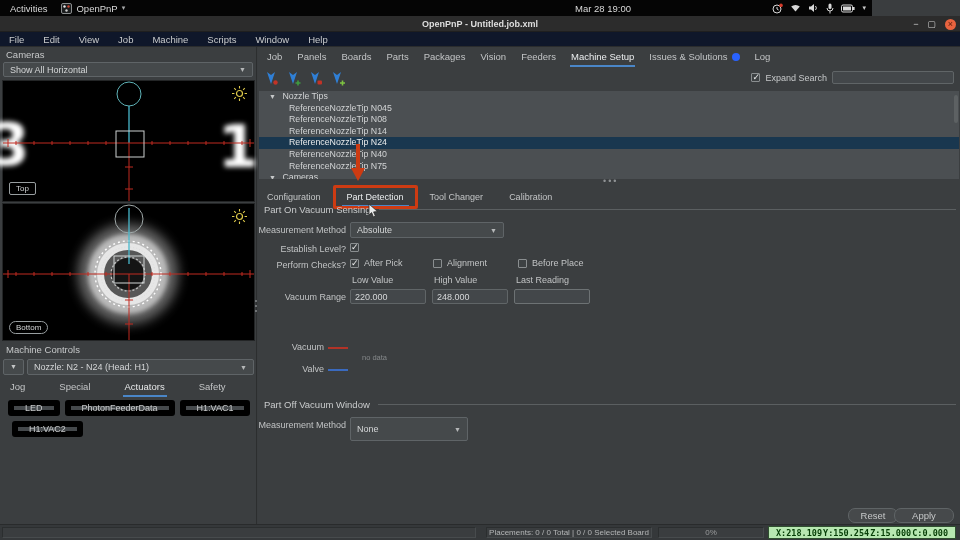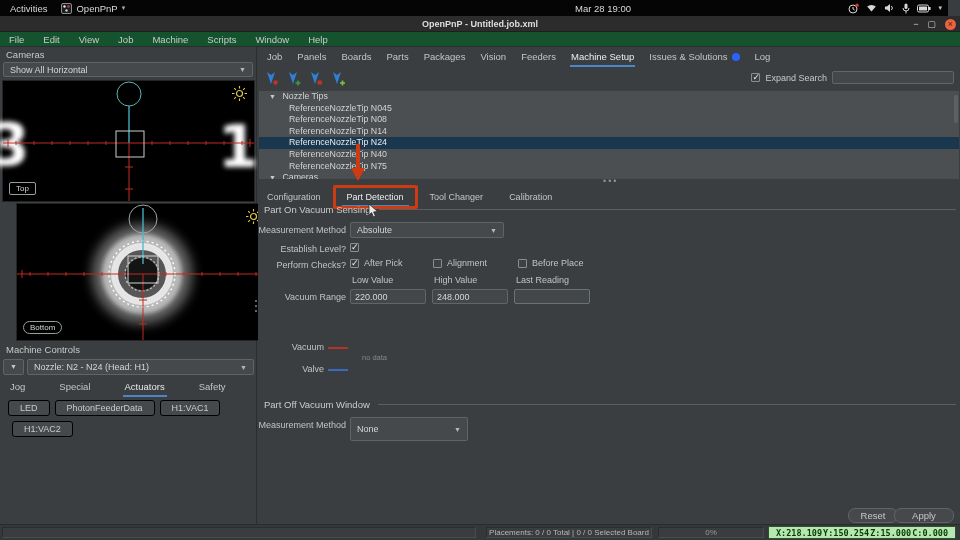--- a/index.html
+++ b/index.html
@@ -1,40 +1,40 @@
 <!DOCTYPE html>
 <html><head>
 <meta charset="utf-8">
 <style>
   * { margin:0; padding:0; box-sizing:border-box; }
   html,body { width:960px; height:540px; overflow:hidden; background:#3a3d3f;
               font-family:"Liberation Sans", sans-serif; }
   body { position:relative; color:#c7c9ca; }
 
   
-  #sysbar { position:absolute; left:0; top:0; width:948px; height:16px; background:#050505;
+  #sysbar { position:absolute; left:0; top:0; width:872px; height:16px; background:#050505;
             display:flex; align-items:center; font-size:9.5px; color:#d9d9d9; }
   .sys-left { display:flex; align-items:center; gap:14px; padding-left:10px; }
   .appmenu { display:flex; align-items:center; gap:4px; }
   .sys-clock { position:absolute; left:575px; top:0; height:16px; display:flex; align-items:center; }
   .sys-right { position:absolute; right:6px; top:0; height:16px; display:flex; align-items:center; gap:7px; }
   .sys-right svg { display:block; }
 
   
   #titlebar { position:absolute; left:0; top:16px; width:960px; height:16px; background:#2c2c2c;
               border-bottom:1px solid #1f1f1f; }
   #titlebar .wtitle { position:absolute; left:0; right:0; top:0; height:16px; text-align:center;
               font-size:9px; font-weight:bold; color:#dedede; line-height:16px; }
   .win-controls { position:absolute; right:4px; top:1px; display:flex; align-items:center; gap:9px; height:14px; }
   .win-btn { font-size:9px; color:#cfcfcf; line-height:13px; }
   .win-close { width:11px; height:11px; border-radius:50%; background:#e8633f; color:#5a1d0b;
                font-size:9px; line-height:10px; text-align:center; }
 
   
-  #menubar { position:absolute; left:0; top:32px; width:960px; height:15px; background:#14532d;
+  #menubar { position:absolute; left:0; top:32px; width:960px; height:15px; background:#0f172a;
              display:flex; align-items:center; gap:19px; padding-left:9px; font-size:9.5px; color:#c9cbcc;
              border-bottom:1px solid #2a2c2d; }
 
   
   #left-panel { position:absolute; left:0; top:47px; width:257px; bottom:16px; background:#3b3e40;
                 border-right:1px solid #2c2e2f; }
   #right-panel { position:absolute; left:258px; top:47px; right:0; bottom:16px; background:#3b3e40; }
   .panel-title { font-size:9.5px; color:#c6c8c9; }
 
   .combo { position:absolute; background:#45494b; border:1px solid #5f6467; border-radius:2px;
@@ -49,21 +49,21 @@
   .cam-digit { position:absolute; font-size:58px; font-weight:bold; color:#ffffff; filter:blur(2.5px);
                font-family:"DejaVu Sans", sans-serif; }
   .sun { position:absolute; right:6px; top:4px; }
 
   
   .mc-dd-btn { position:absolute; width:21px; height:16px; background:#45494b; border:1px solid #5f6467;
                border-radius:2px; font-size:7px; color:#c4c6c7; text-align:center; line-height:14px; }
   .tabs { display:flex; align-items:flex-end; gap:22px; font-size:9.5px; color:#c3c5c6; }
   .tabs .tab { padding:2px 2px 3px 2px; border-bottom:2px solid transparent; }
   .tabs .tab.active { color:#e6e8e9; border-bottom-color:#4a86c8; }
-  .mc-btn { background:#45494c; border:1px solid #000000; border-radius:3px; color:#c9cbcc;
+  .mc-btn { background:#45494c; border:6px solid #000000; border-radius:3px; color:#c9cbcc;
             font-size:9px; height:16px; padding:0 11px; display:inline-flex; align-items:center; }
 
   
   #main-tabs { position:absolute; left:0; top:2px; right:0; height:18px; display:flex;
                align-items:flex-end; gap:13px; padding-left:8px; font-size:9.5px; color:#c3c5c6; }
   #main-tabs .tab { padding:2px 1px 3px 1px; border-bottom:2px solid transparent; display:flex; align-items:center; gap:4px; }
   #main-tabs .tab.active { color:#eceeef; border-bottom-color:#4a86c8; }
   .badge-dot { width:8px; height:8px; border-radius:50%; background:#2962ff; display:inline-block; }
 
   
@@ -214,21 +214,21 @@
       <path d="M122 86h8M122 108h8" stroke="#bf2b20" stroke-width="1"></path>
       <rect x="113" y="50" width="28" height="26" fill="none" stroke="#ccd0d0" stroke-width="1"></rect>
     </svg>
     <svg class="sun" width="17" height="17" viewBox="0 0 17 17">
       <circle cx="8.5" cy="8.5" r="3" fill="none" stroke="#ddc94a" stroke-width="1.2"></circle>
       <path d="M8.5 1v2.4M8.5 13.6V16M1 8.5h2.4M13.6 8.5H16M3.2 3.2l1.7 1.7M12.1 12.1l1.7 1.7M13.8 3.2l-1.7 1.7M4.9 12.1l-1.7 1.7" stroke="#ddc94a" stroke-width="1.1"></path>
     </svg>
     <div class="cam-label">Top</div>
   </div>
 
-  <div class="cam-view" style="left:16px;top:156px;width:253px;height:138px;">
+  <div class="cam-view" style="left:2px;top:156px;width:253px;height:138px;">
     <svg width="251" height="136" viewBox="0 0 251 136" style="position:absolute;left:0;top:0;">
       <circle cx="125" cy="70" r="50" fill="#8a8a8a" opacity="0.75" filter="blur(6px)"></circle>
       <circle cx="125" cy="70" r="40" fill="#b9b9b9" filter="blur(2px)"></circle>
       <circle cx="125" cy="70" r="31" fill="#e6e6e6"></circle>
       <circle cx="125" cy="70" r="24" fill="#575757"></circle>
       <circle cx="125" cy="70" r="16" fill="#141414"></circle>
       <circle cx="125" cy="70" r="33" fill="none" stroke="#ffffff" stroke-width="1.4" stroke-dasharray="2 3"></circle>
       <circle cx="125" cy="70" r="27" fill="none" stroke="#dddddd" stroke-width="1" stroke-dasharray="1 2"></circle>
       <circle cx="125" cy="70" r="17" fill="none" stroke="#c4c4c4" stroke-width="1.2" stroke-dasharray="2 2"></circle>
       <circle cx="126" cy="15" r="14" fill="none" stroke="#9fa8a8" stroke-width="1"></circle>

